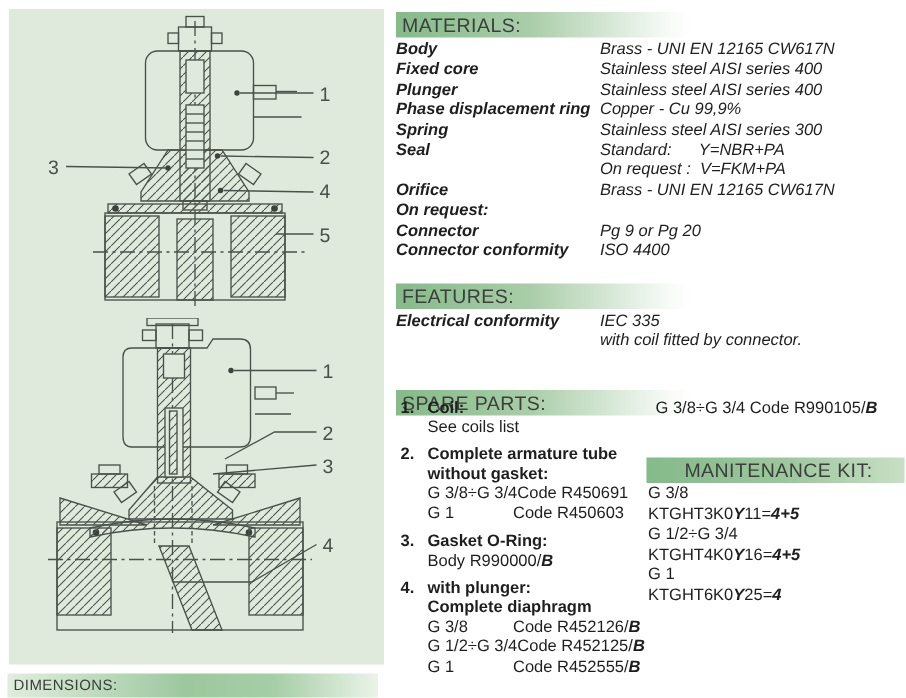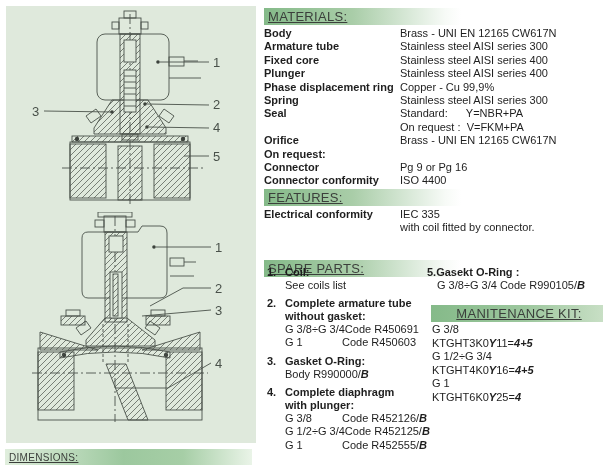--- a/index.html
+++ b/index.html
@@ -1,25 +1,25 @@
 <!DOCTYPE html>
 <html><head>
 <meta charset="utf-8">
 <style>
   html,body{margin:0;padding:0;}
   body{font-family:"Liberation Sans", sans-serif; background:#ffffff;}
   #page{position:relative;width:604px;height:465px;background:#ffffff;overflow:hidden;}
   #panel{position:absolute;left:6px;top:6px;width:250px;height:437px;background:#dfe9dc;}
   svg{display:block;}
   .hdr{position:absolute;font-size:13px;color:#3b3f3b;letter-spacing:0.3px;line-height:17px;height:17px;padding-left:4px;white-space:nowrap;
-       background:linear-gradient(to right,#85ba89 0%,#a9cda8 45%,rgba(232,242,231,0.35) 92%,rgba(255,255,255,0) 100%);text-decoration:underline;}
+       background:linear-gradient(to right,#85ba89 0%,#a9cda8 45%,rgba(232,242,231,0.35) 92%,rgba(255,255,255,0) 100%);}
   .hdr-solid{background:linear-gradient(to right,#85ba89 0%,#9dc79e 55%,#c8dfc5 100%);text-align:center;}
   .hdr-dim{background:linear-gradient(to right,#e0eedd 0%,#9cc89e 48%,#a6cea6 72%,#eaf4e8 100%);font-size:10px;}
   .col{position:absolute;font-size:11px;color:#1e1e1e;}
-  .trow{height:13.4px;line-height:13.4px;white-space:nowrap;}
+  .trow{height:13.4px;line-height:13.4px;white-space:nowrap;font-style:italic;}
   .lbl{display:inline-block;width:136px;font-weight:bold;white-space:pre;}
   .val{white-space:pre;}
   .sp-item{display:flex;margin-top:5px;}
   .sp-item:first-child{margin-top:0;}
   .sp-num{width:18px;font-weight:bold;line-height:12.8px;}
   .sp-body{flex:1;}
   .sp-title{font-weight:bold;line-height:12.8px;white-space:nowrap;}
   .sp-line{line-height:13.5px;white-space:nowrap;}
   .sz{display:inline-block;min-width:57px;white-space:pre;}
   .sz:empty{min-width:0;}
@@ -170,30 +170,29 @@
       <text class="callout" x="207" y="40">1</text>
       <text class="callout" x="207" y="81">2</text>
       <text class="callout" x="207" y="103">3</text>
       <text class="callout" x="207" y="156">4</text>
     </svg>
   </div>
 
   <div class="hdr" style="left:264px;top:8px;width:193px;">MATERIALS:</div>
   <div class="col" style="left:264px;top:27px;width:340px;">
     <div class="trow"><span class="lbl">Body</span><span class="val">Brass - UNI EN 12165 CW617N</span></div>
-    <div class="trow"><span class="lbl">Armature tube</span><span class="val">Stainless steel AISI series 300</span></div>
     <div class="trow"><span class="lbl">Fixed core</span><span class="val">Stainless steel AISI series 400</span></div>
     <div class="trow"><span class="lbl">Plunger</span><span class="val">Stainless steel AISI series 400</span></div>
     <div class="trow"><span class="lbl">Phase displacement ring</span><span class="val">Copper - Cu 99,9%</span></div>
     <div class="trow"><span class="lbl">Spring</span><span class="val">Stainless steel AISI series 300</span></div>
     <div class="trow"><span class="lbl">Seal</span><span class="val">Standard:      Y=NBR+PA</span></div>
     <div class="trow"><span class="lbl"></span><span class="val">On request :  V=FKM+PA</span></div>
     <div class="trow"><span class="lbl">Orifice</span><span class="val">Brass - UNI EN 12165 CW617N</span></div>
     <div class="trow"><span class="lbl">On request:</span><span class="val"></span></div>
-    <div class="trow"><span class="lbl">Connector</span><span class="val">Pg 9 or Pg 16</span></div>
+    <div class="trow"><span class="lbl">Connector</span><span class="val">Pg 9 or Pg 20</span></div>
     <div class="trow"><span class="lbl">Connector conformity</span><span class="val">ISO 4400</span></div>
   </div>
 
   <div class="hdr" style="left:264px;top:189px;width:193px;">FEATURES:</div>
   <div class="col" style="left:264px;top:208px;width:340px;">
     <div class="trow"><span class="lbl">Electrical conformity</span><span class="val">IEC 335</span></div>
     <div class="trow"><span class="lbl"></span><span class="val">with coil fitted by connector.</span></div>
   </div>
 
   <div class="hdr" style="left:264px;top:260px;width:193px;">SPARE PARTS:</div>
@@ -220,31 +219,30 @@
       <span class="sp-num">3.</span>
       <div class="sp-body">
         <div class="sp-title">Gasket O-Ring:</div>
         <div class="sp-title"></div>
         <div class="sp-line"><span class="sz"></span><span>Body R990000/</span><span class="em">B</span></div>
       </div>
     </div>
     <div class="sp-item">
       <span class="sp-num">4.</span>
       <div class="sp-body">
+        <div class="sp-title">with plunger:</div>
         <div class="sp-title">Complete diaphragm</div>
-        <div class="sp-title">with plunger:</div>
         <div class="sp-line"><span class="sz">G 3/8</span><span>Code R452126/</span><span class="em">B</span></div>
         <div class="sp-line"><span class="sz">G 1/2÷G 3/4</span><span>Code R452125/</span><span class="em">B</span></div>
         <div class="sp-line"><span class="sz">G 1</span><span>Code R452555/</span><span class="em">B</span></div>
       </div>
     </div>
   </div>
 
   <div class="col" style="left:427px;top:266px;width:176px;">
-    <div class="sp-title"><span>5.</span><span>Gasekt O-Ring :</span></div>
     <div class="sp-line" style="padding-left:10px;"><span>G 3/8÷G 3/4</span><span> Code </span><span>R990105/</span><span class="em">B</span></div>
   </div>
 
   <div class="hdr hdr-solid" style="left:431px;top:305px;width:168px;">MANITENANCE KIT:</div>
   <div class="col" style="left:432px;top:323px;width:170px;">
     <div class="mk-line">G 3/8</div>
     <div class="mk-line"><span>KTGHT3K0</span><span class="em">Y</span><span>11=</span><span class="em">4+5</span></div>
     <div class="mk-line">G 1/2÷G 3/4</div>
     <div class="mk-line"><span>KTGHT4K0</span><span class="em">Y</span><span>16=</span><span class="em">4+5</span></div>
     <div class="mk-line">G 1</div>

